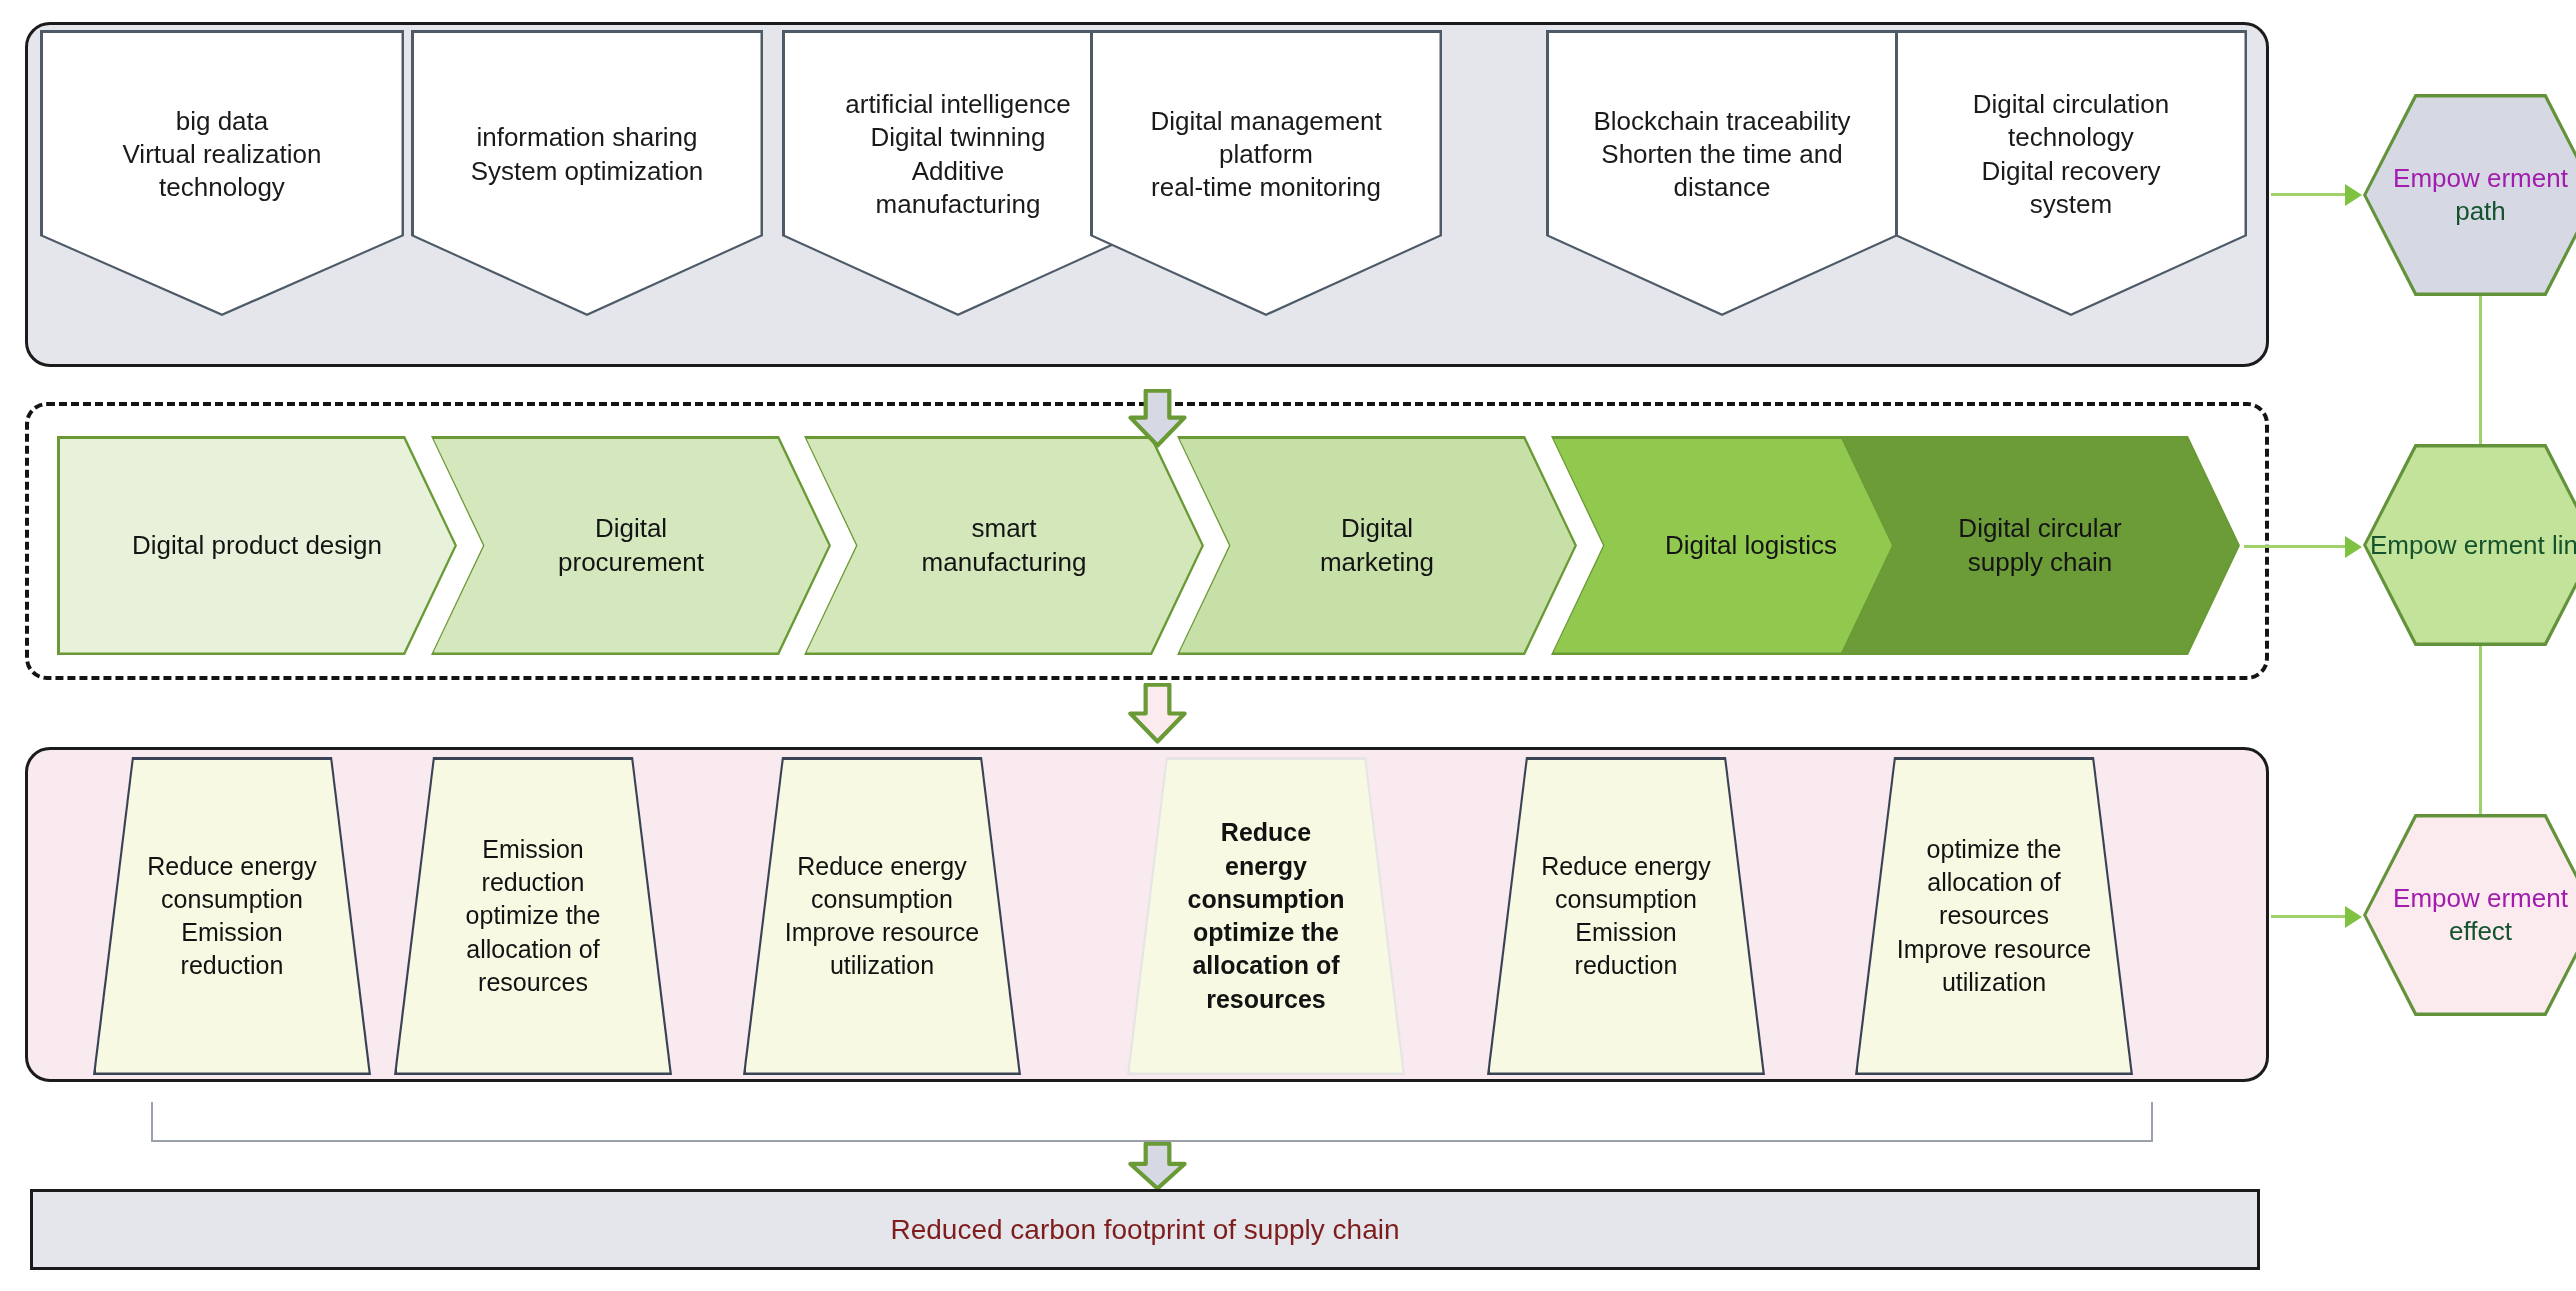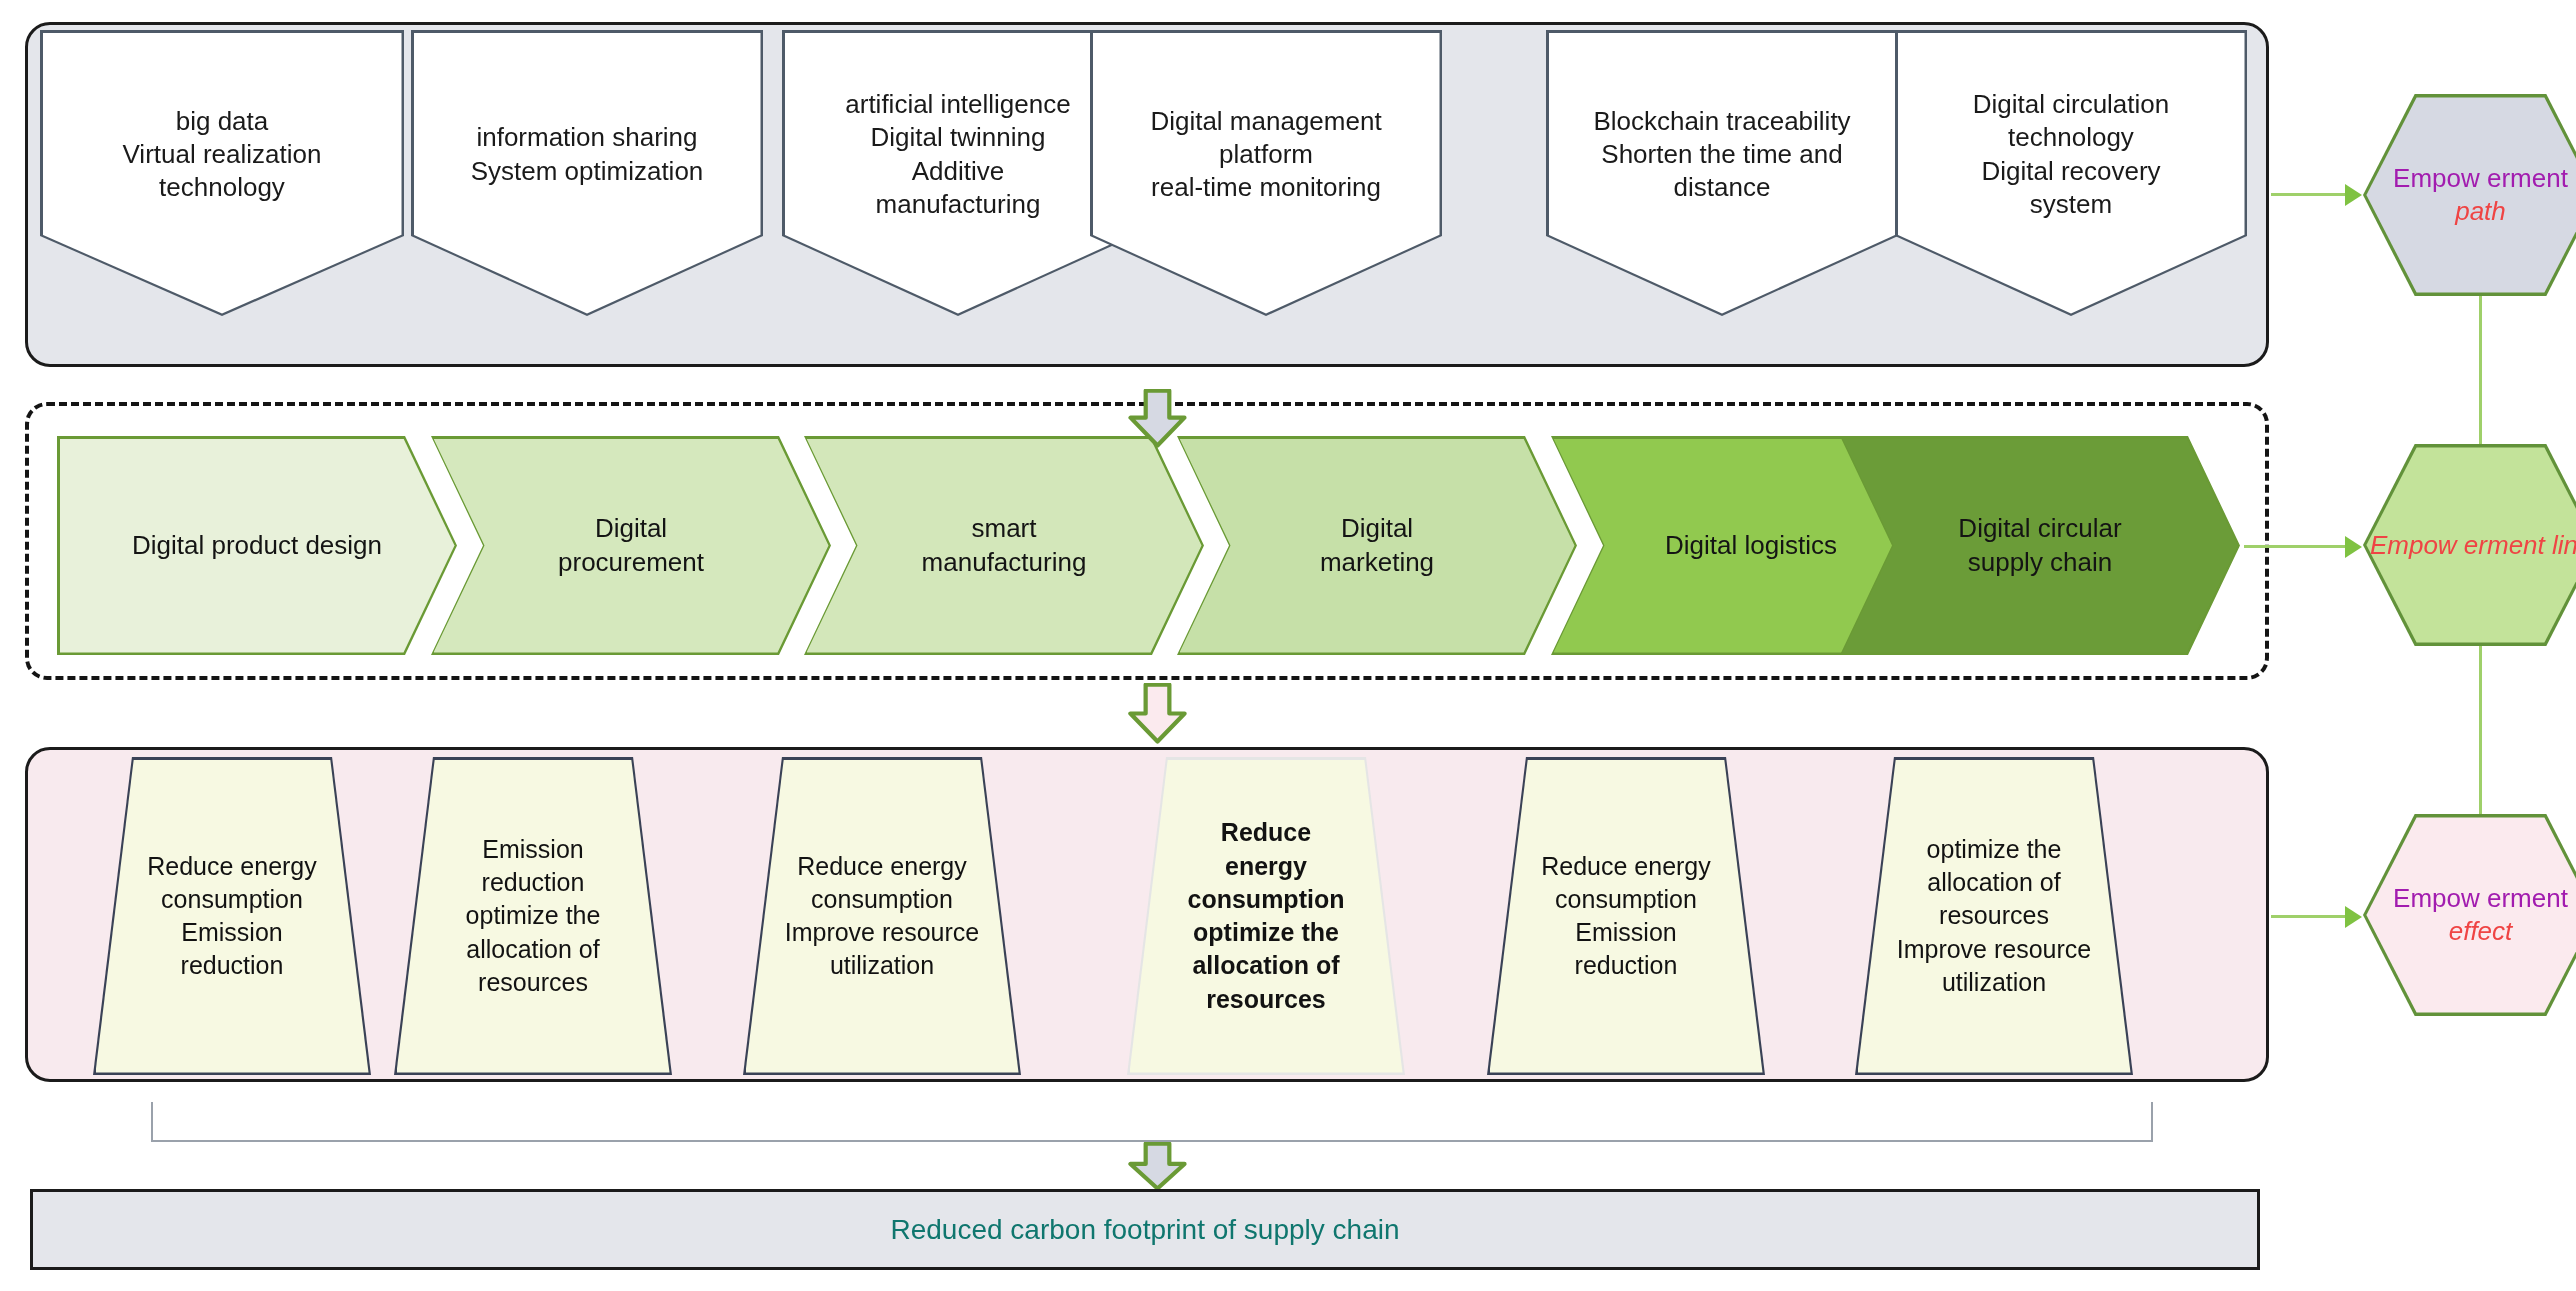--- a/index.html
+++ b/index.html
@@ -112,21 +112,21 @@
     border-left:2.5px solid #9aa1ab;border-right:2.5px solid #9aa1ab;
     border-bottom:2.5px solid #9aa1ab;border-top:none;box-sizing:border-box;
   }
 
   
   #row4-bar{
     position:absolute;left:30px;top:1189px;width:2230px;height:81px;
     background:#e4e6eb;border:3.4px solid #1b1b1b;box-sizing:border-box;
     display:flex;align-items:center;justify-content:center;
   }
-  #row4-bar .bar-text{font-size:28px;color:#0f766e;}
+  #row4-bar .bar-text{font-size:28px;color:#7f1d1d;}
 
   
   .down-arrow{position:absolute;}
   .down-arrow svg{display:block;}
 
   
   .hex{
     position:absolute;width:235px;height:202px;
     display:flex;align-items:center;justify-content:center;
   }
@@ -139,21 +139,21 @@
   .hex .hexfill{
     position:absolute;left:3.4px;top:3.4px;right:3.4px;bottom:3.4px;
     -webkit-clip-path:polygon(22% 0,78% 0,100% 50%,78% 100%,22% 100%,0 50%);
     clip-path:polygon(22% 0,78% 0,100% 50%,78% 100%,22% 100%,0 50%);
   }
   .hex .hextext{
     position:relative;z-index:3;text-align:center;
     font-size:26px;line-height:1.26;
   }
   .hex .red{color:#a21caf;display:block;}
-  .hex .dark{color:#ef4444;display:block;font-style:italic;}
+  .hex .dark{color:#14532d;display:block;}
 
   .vline{position:absolute;width:3.4px;background:#9fd06a;}
   .hline{position:absolute;height:3.4px;background:#9fd06a;}
   .harrowhead{position:absolute;width:0;height:0;
     border-top:11px solid transparent;border-bottom:11px solid transparent;
     border-left:17px solid #7fc242;}
 </style>
 </head>
 <body>
 

